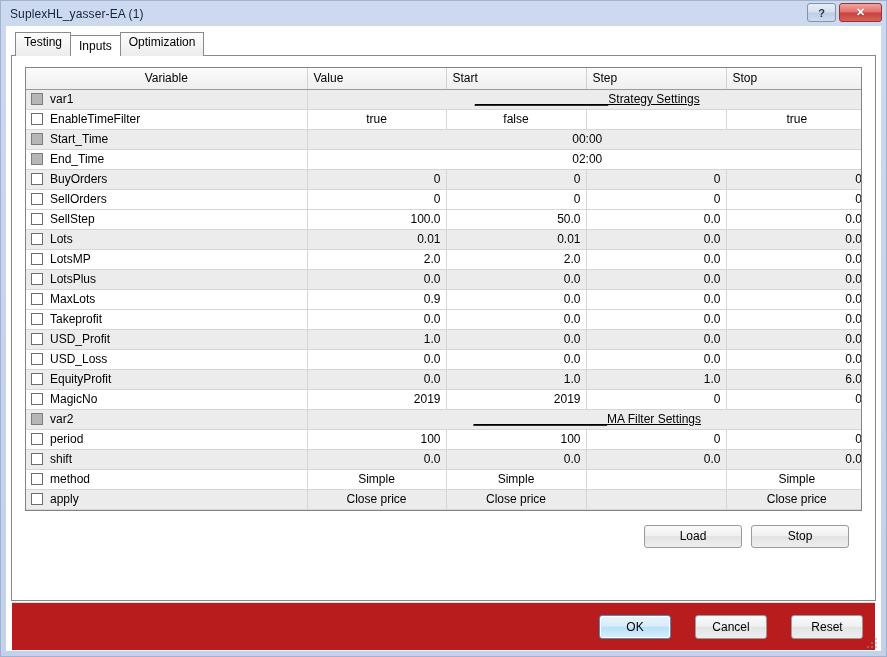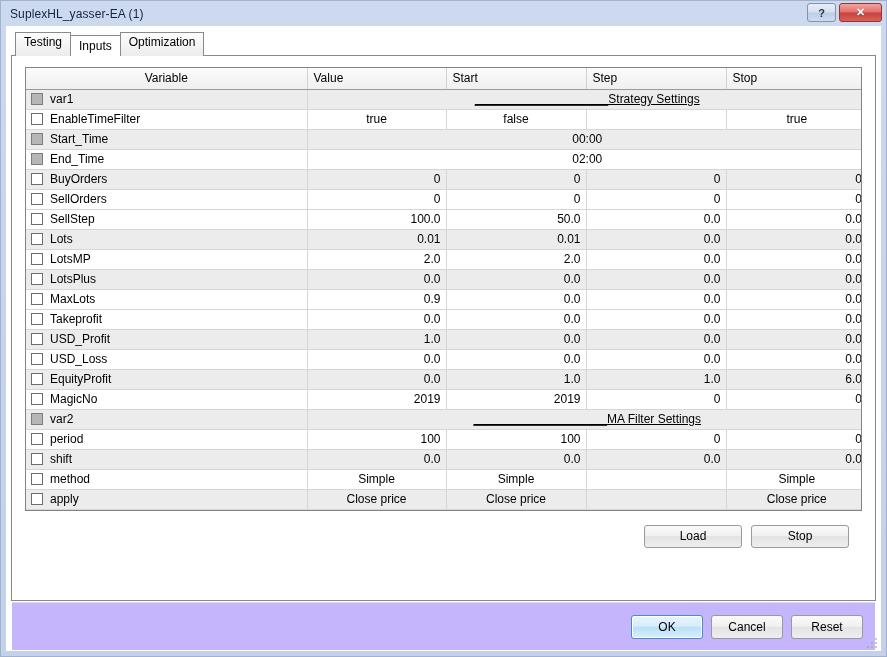--- a/index.html
+++ b/index.html
@@ -227,27 +227,27 @@
     align-items: center;
     justify-content: center;
     box-sizing: border-box;
     cursor: default;
     font-family: "Liberation Sans", sans-serif;
   }
 
   
   .footer {
     flex: 0 0 48px;
-    background: #c4b5fd;
+    background: #b91c1c;
     border-top: 1px solid #dcdcdc;
     margin: 0 5px 0 5px;
     display: flex;
     align-items: center;
     justify-content: flex-end;
-    gap: 8px;
+    gap: 24px;
     padding-right: 12px;
     box-sizing: border-box;
   }
   .btn.wide { min-width: 72px; height: 24px; }
   .btn.default {
     border: 1px solid #4a8cc7;
     background: linear-gradient(to bottom, #eaf4fd 0%, #d6ecfb 47%, #b9e0f8 50%, #d5effc 100%);
     box-shadow: inset 0 0 0 1px #ffffff;
   }
   .resize-grip {

